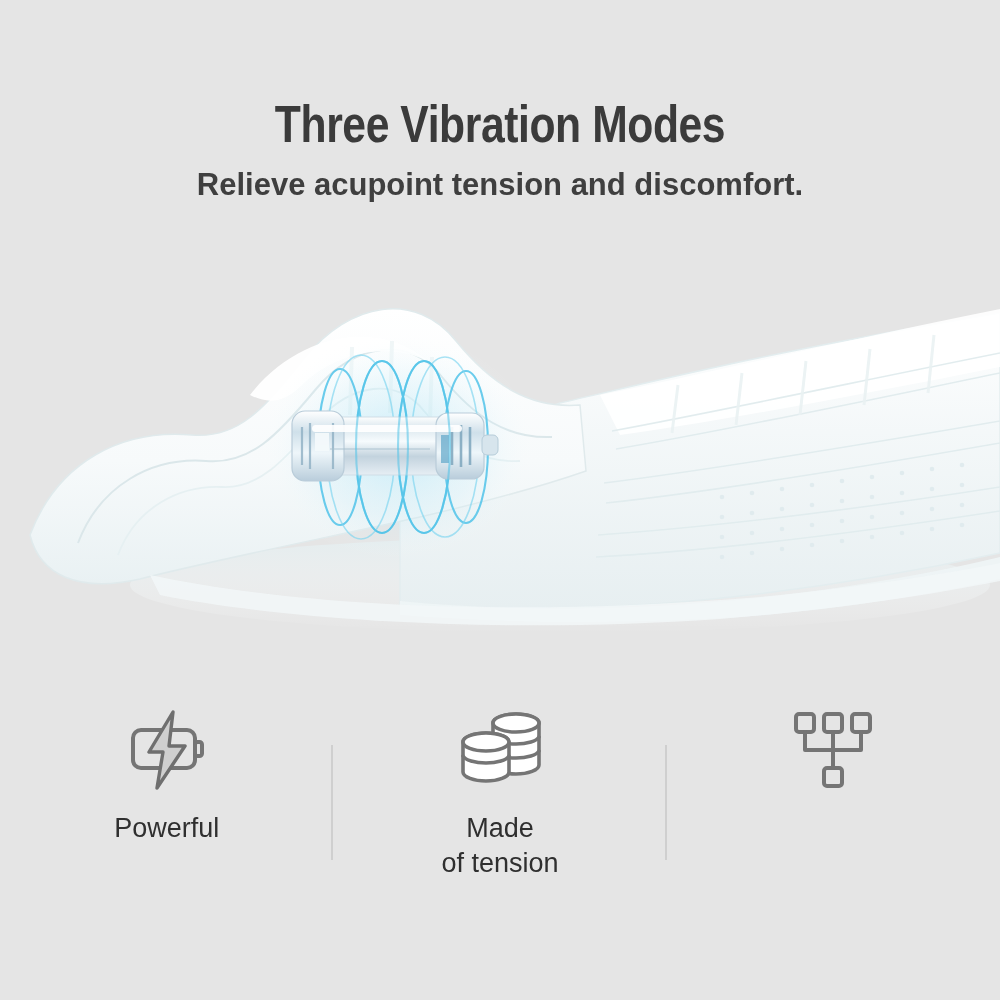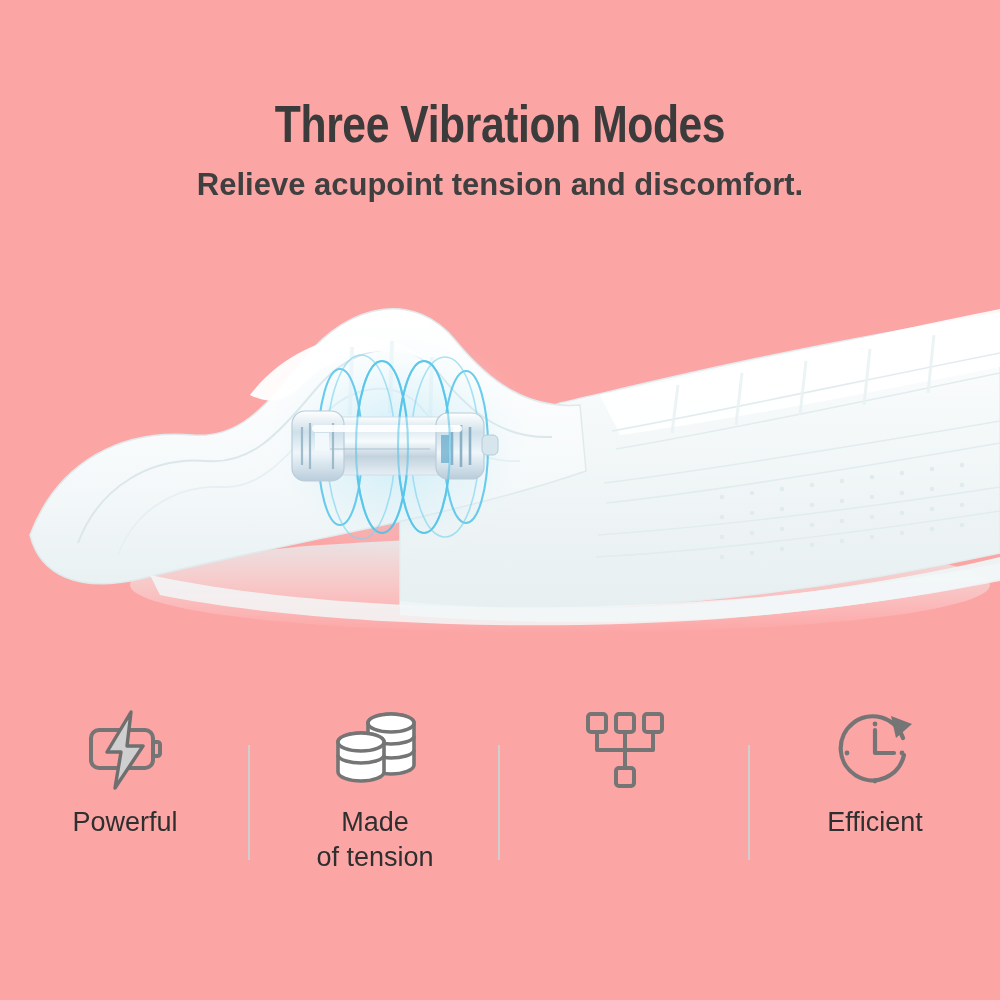--- a/index.html
+++ b/index.html
@@ -13,21 +13,21 @@
     height: 1000px;
     overflow: hidden;
     font-family: "Liberation Sans", sans-serif;
     -webkit-font-smoothing: antialiased;
   }
 
   .page {
     position: relative;
     width: 1000px;
     height: 1000px;
-    background: #fca5a5;
+    background: #e5e5e5;
   }
 
   
   .header {
     position: absolute;
     top: 0;
     left: 0;
     width: 1000px;
     text-align: center;
     padding-top: 96px;
@@ -87,21 +87,21 @@
     align-items: center;
     text-align: center;
   }
   .feature-icon {
     height: 92px;
     display: flex;
     align-items: center;
     justify-content: center;
   }
   .feature-label {
-    margin-top: 8px;
+    margin-top: 14px;
     font-family: "Liberation Sans", sans-serif;
     font-size: 27px;
     line-height: 35px;
     color: #2f2f2f;
     white-space: pre-line;
   }
   .divider {
     position: absolute;
     top: 40px;
     right: 0;
@@ -372,32 +372,15 @@
             <rect x="62" y="6" width="18" height="18" rx="3"></rect>
             <rect x="34" y="60" width="18" height="18" rx="3"></rect>
             <path d="M 15,24 L 15,42 L 71,42 L 71,24"></path>
             <path d="M 43,24 L 43,60"></path>
           </g>
         </svg>
       </div>
       <div class="divider"></div>
     </div>
 
-    <div class="feature">
-      <div class="feature-icon">
-        <svg width="86" height="86" viewBox="0 0 86 86">
-          <path d="M 71,30 A 32,32 0 1 0 72,47" fill="none" stroke="#757575" stroke-width="4.2" stroke-linecap="round"></path>
-          <path d="M 59,8 L 80,16 L 64,30 Z" fill="#757575"></path>
-          <path d="M 43,22 L 43,45 L 62,45" fill="none" stroke="#757575" stroke-width="4.2" stroke-linecap="round" stroke-linejoin="round"></path>
-          <g fill="#757575">
-            <circle cx="43" cy="16" r="2.4"></circle>
-            <circle cx="70" cy="45" r="2.4"></circle>
-            <circle cx="43" cy="73" r="2.4"></circle>
-            <circle cx="15" cy="45" r="2.4"></circle>
-          </g>
-        </svg>
-      </div>
-      <div class="feature-label">Efficient</div>
-
-    </div>
 
   </div>
 </div>
 
 </body></html>

